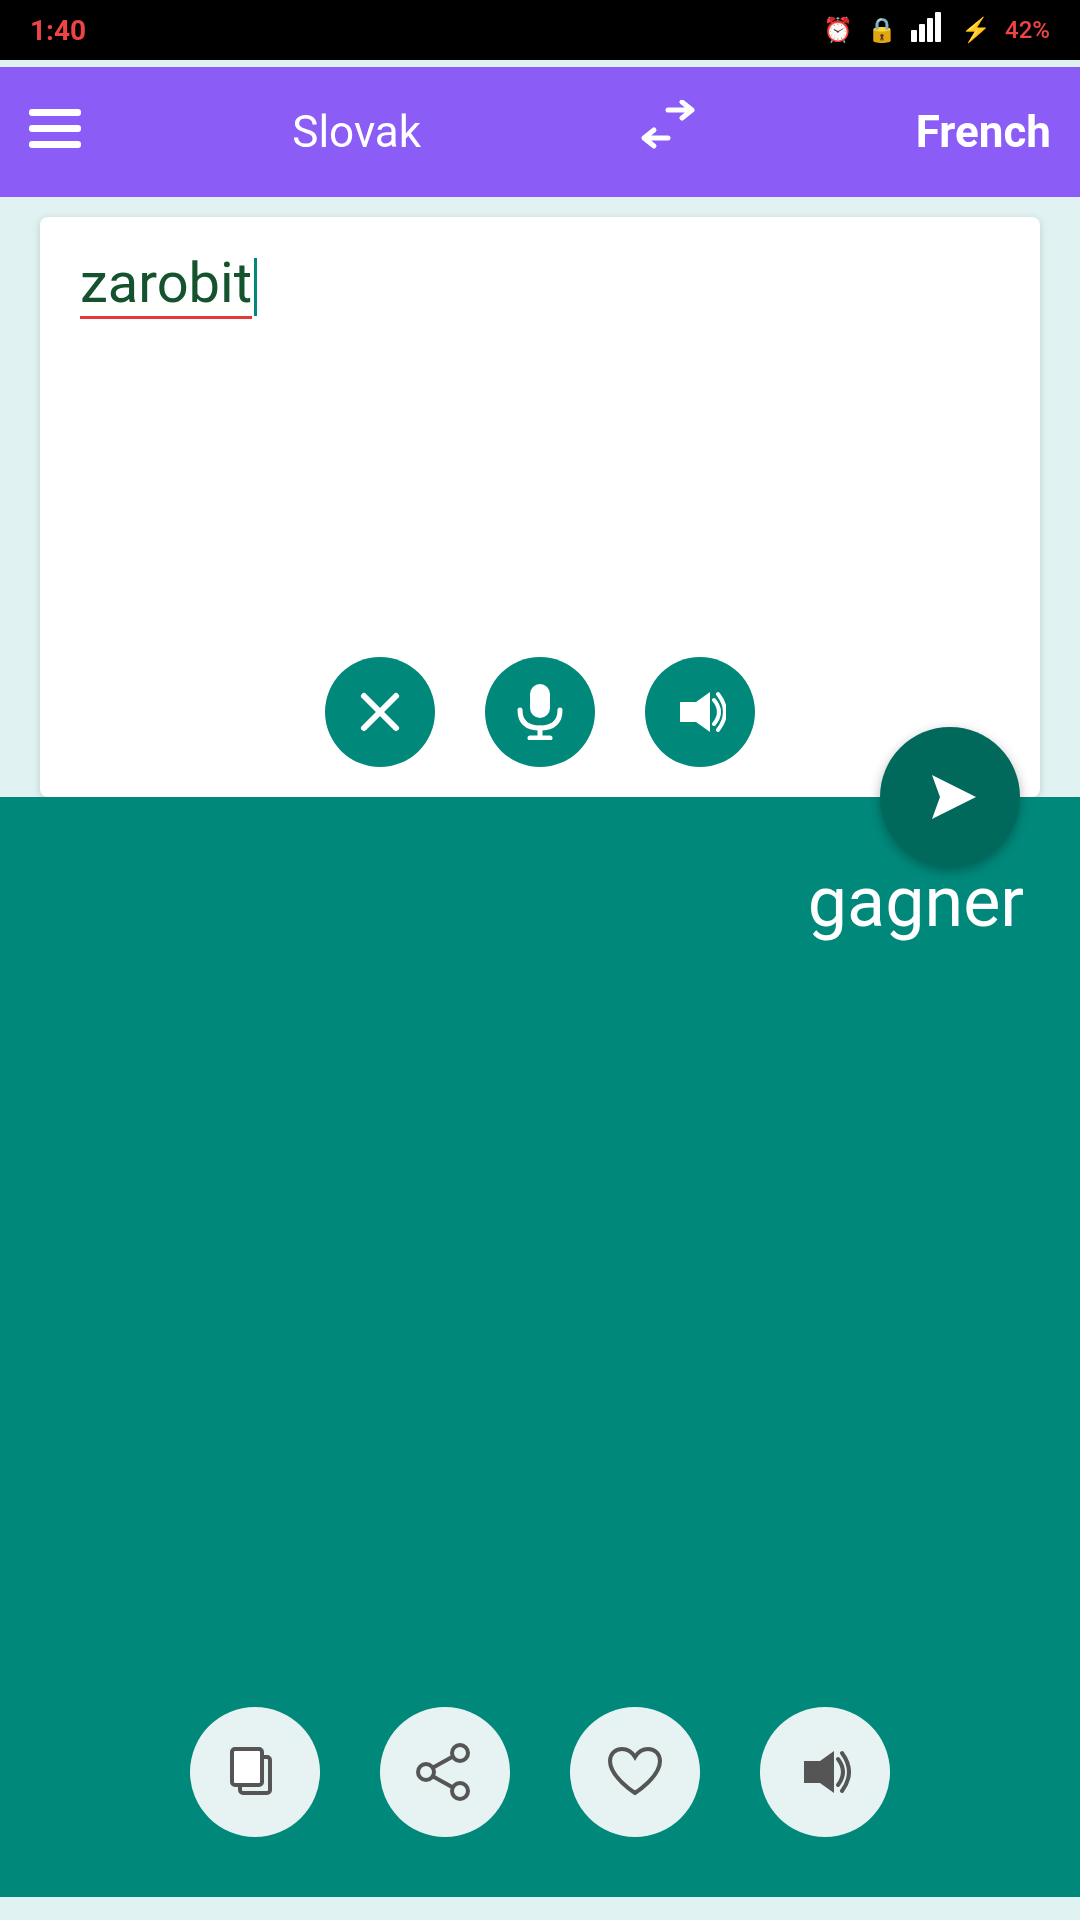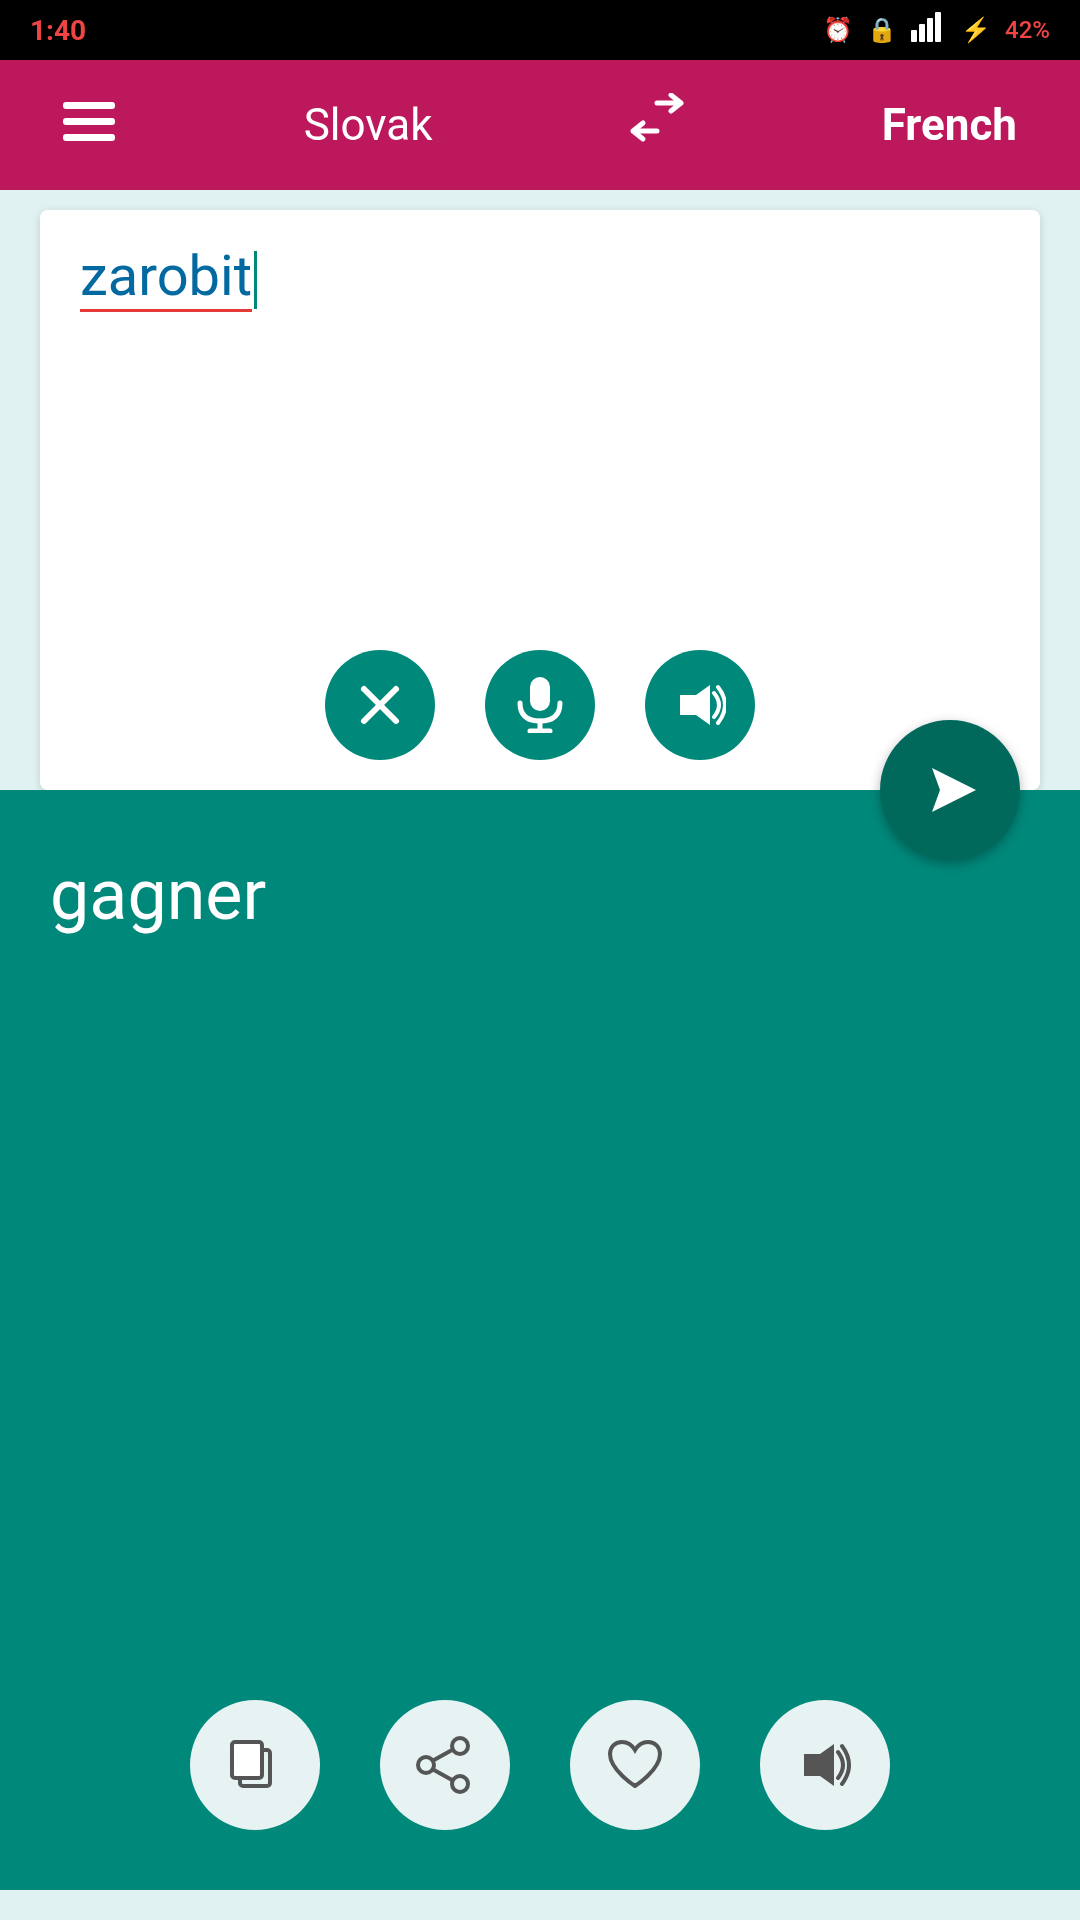--- a/index.html
+++ b/index.html
@@ -35,25 +35,26 @@
       display: flex;
       align-items: center;
       gap: 14px;
       font-size: 24px;
     }
 
     
     .toolbar {
       width: 100%;
       height: 130px;
-      background: #be185d;
+      background: #8b5cf6;
       display: flex;
       align-items: center;
       justify-content: space-between;
-      padding: 0 63px;
+      padding: 0 29px;
+      margin-top: 7px;
     }
     .toolbar-menu-icon {
       color: #fff;
       font-size: 46px;
       cursor: pointer;
       line-height: 1;
     }
     .toolbar-lang-from {
       color: #fff;
       font-size: 44px;
@@ -127,20 +128,21 @@
       margin-left: 8px;
     }
 
     
     .output-card {
       margin: 0 0 0 0;
       background: #00897b;
       padding: 60px 56px 160px 50px;
       min-height: 1100px;
       position: relative;
+      text-align: right;
     }
     .output-text {
       font-size: 70px;
       color: #fff;
       font-weight: 400;
       line-height: 1.3;
     }
 
     
     .output-actions {
@@ -207,21 +209,21 @@
       <path d="M36 10 L60 10 M50 2 L60 10 L50 18" stroke="white" stroke-width="5" stroke-linecap="round" stroke-linejoin="round" fill="none"></path>
 
       <path d="M36 38 L12 38 M22 30 L12 38 L22 46" stroke="white" stroke-width="5" stroke-linecap="round" stroke-linejoin="round" fill="none"></path>
     </svg>
   </span>
   <span class="toolbar-lang-to">French</span>
 </div>
 
 <div style="margin: 20px 20px 0 20px; position: relative;">
   <div class="input-card">
-    <div style="font-size: 56px; color: #0369a1; line-height: 1.3;">
+    <div style="font-size: 56px; color: #14532d; line-height: 1.3;">
       <span style="border-bottom: 3px solid #e53935;">zarobit</span><span style="display:inline-block;width:3px;height:58px;background:#00897b;vertical-align:middle;margin-left:2px;"></span>
     </div>
 
     <div class="input-actions">
       <button class="action-btn-circle">
         <svg width="48" height="48" viewBox="0 0 48 48" fill="white">
           <line x1="8" y1="8" x2="40" y2="40" stroke="white" stroke-width="6" stroke-linecap="round"></line>
           <line x1="40" y1="8" x2="8" y2="40" stroke="white" stroke-width="6" stroke-linecap="round"></line>
         </svg>
       </button>

